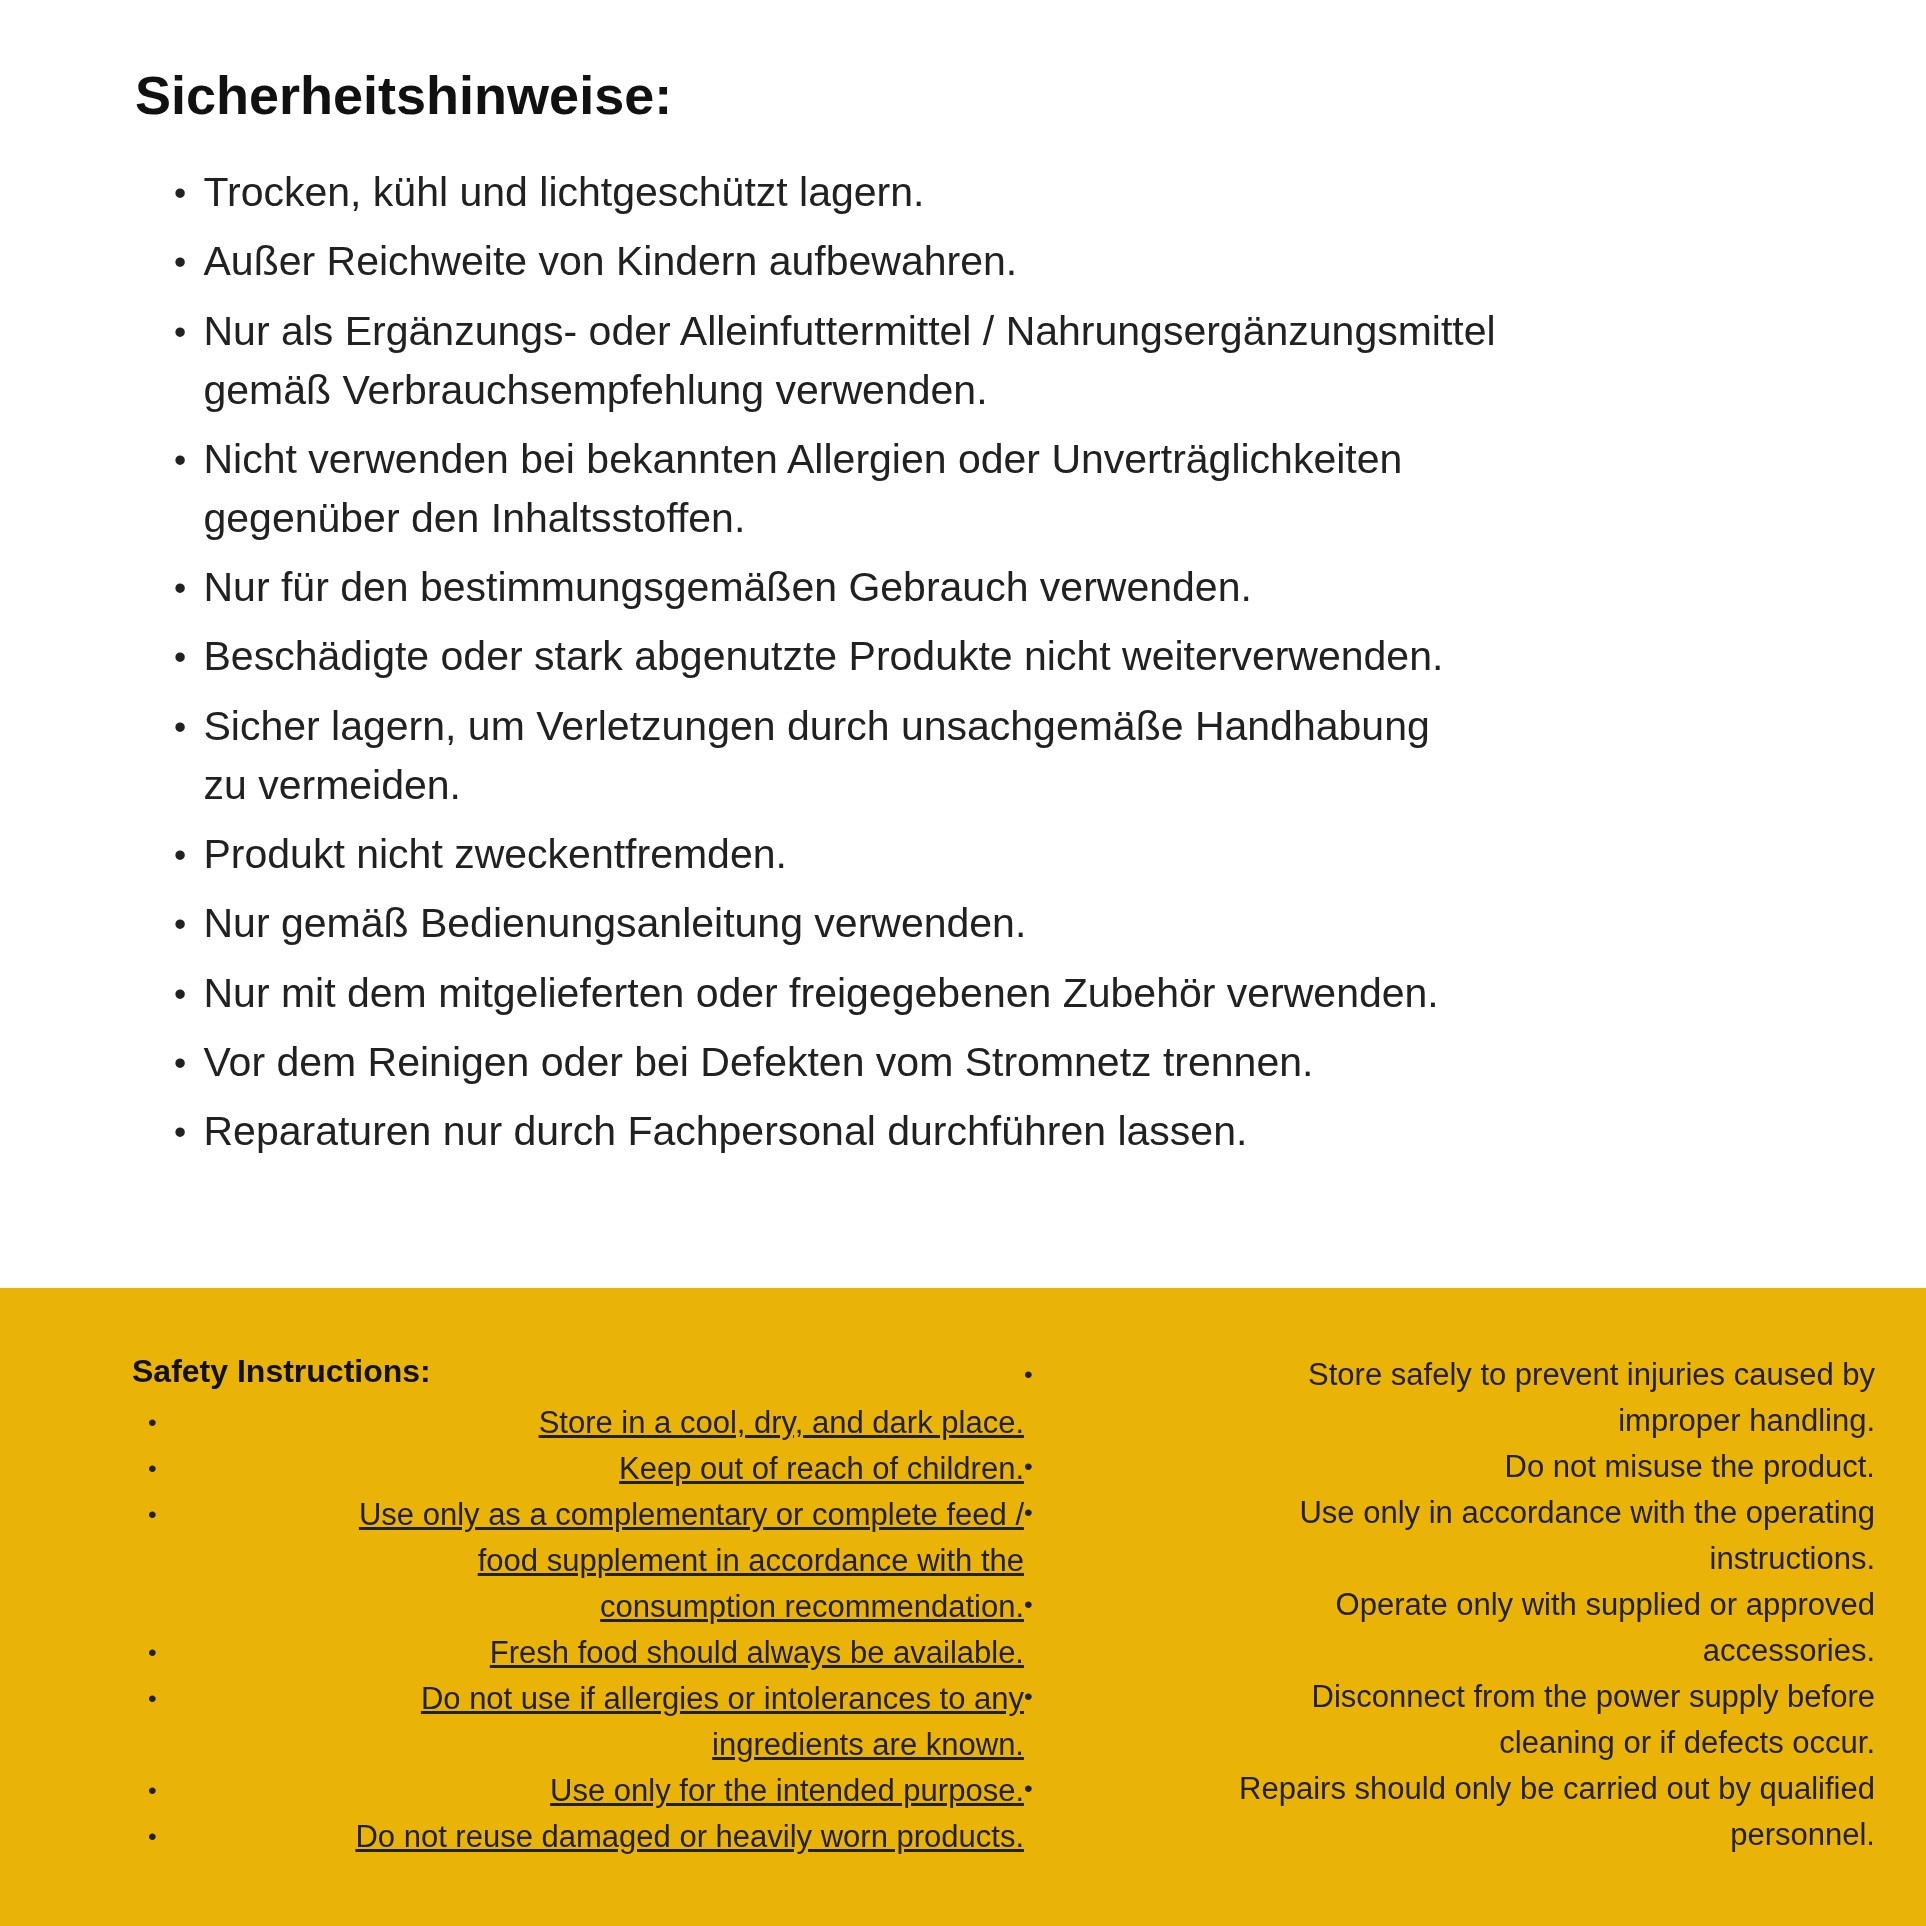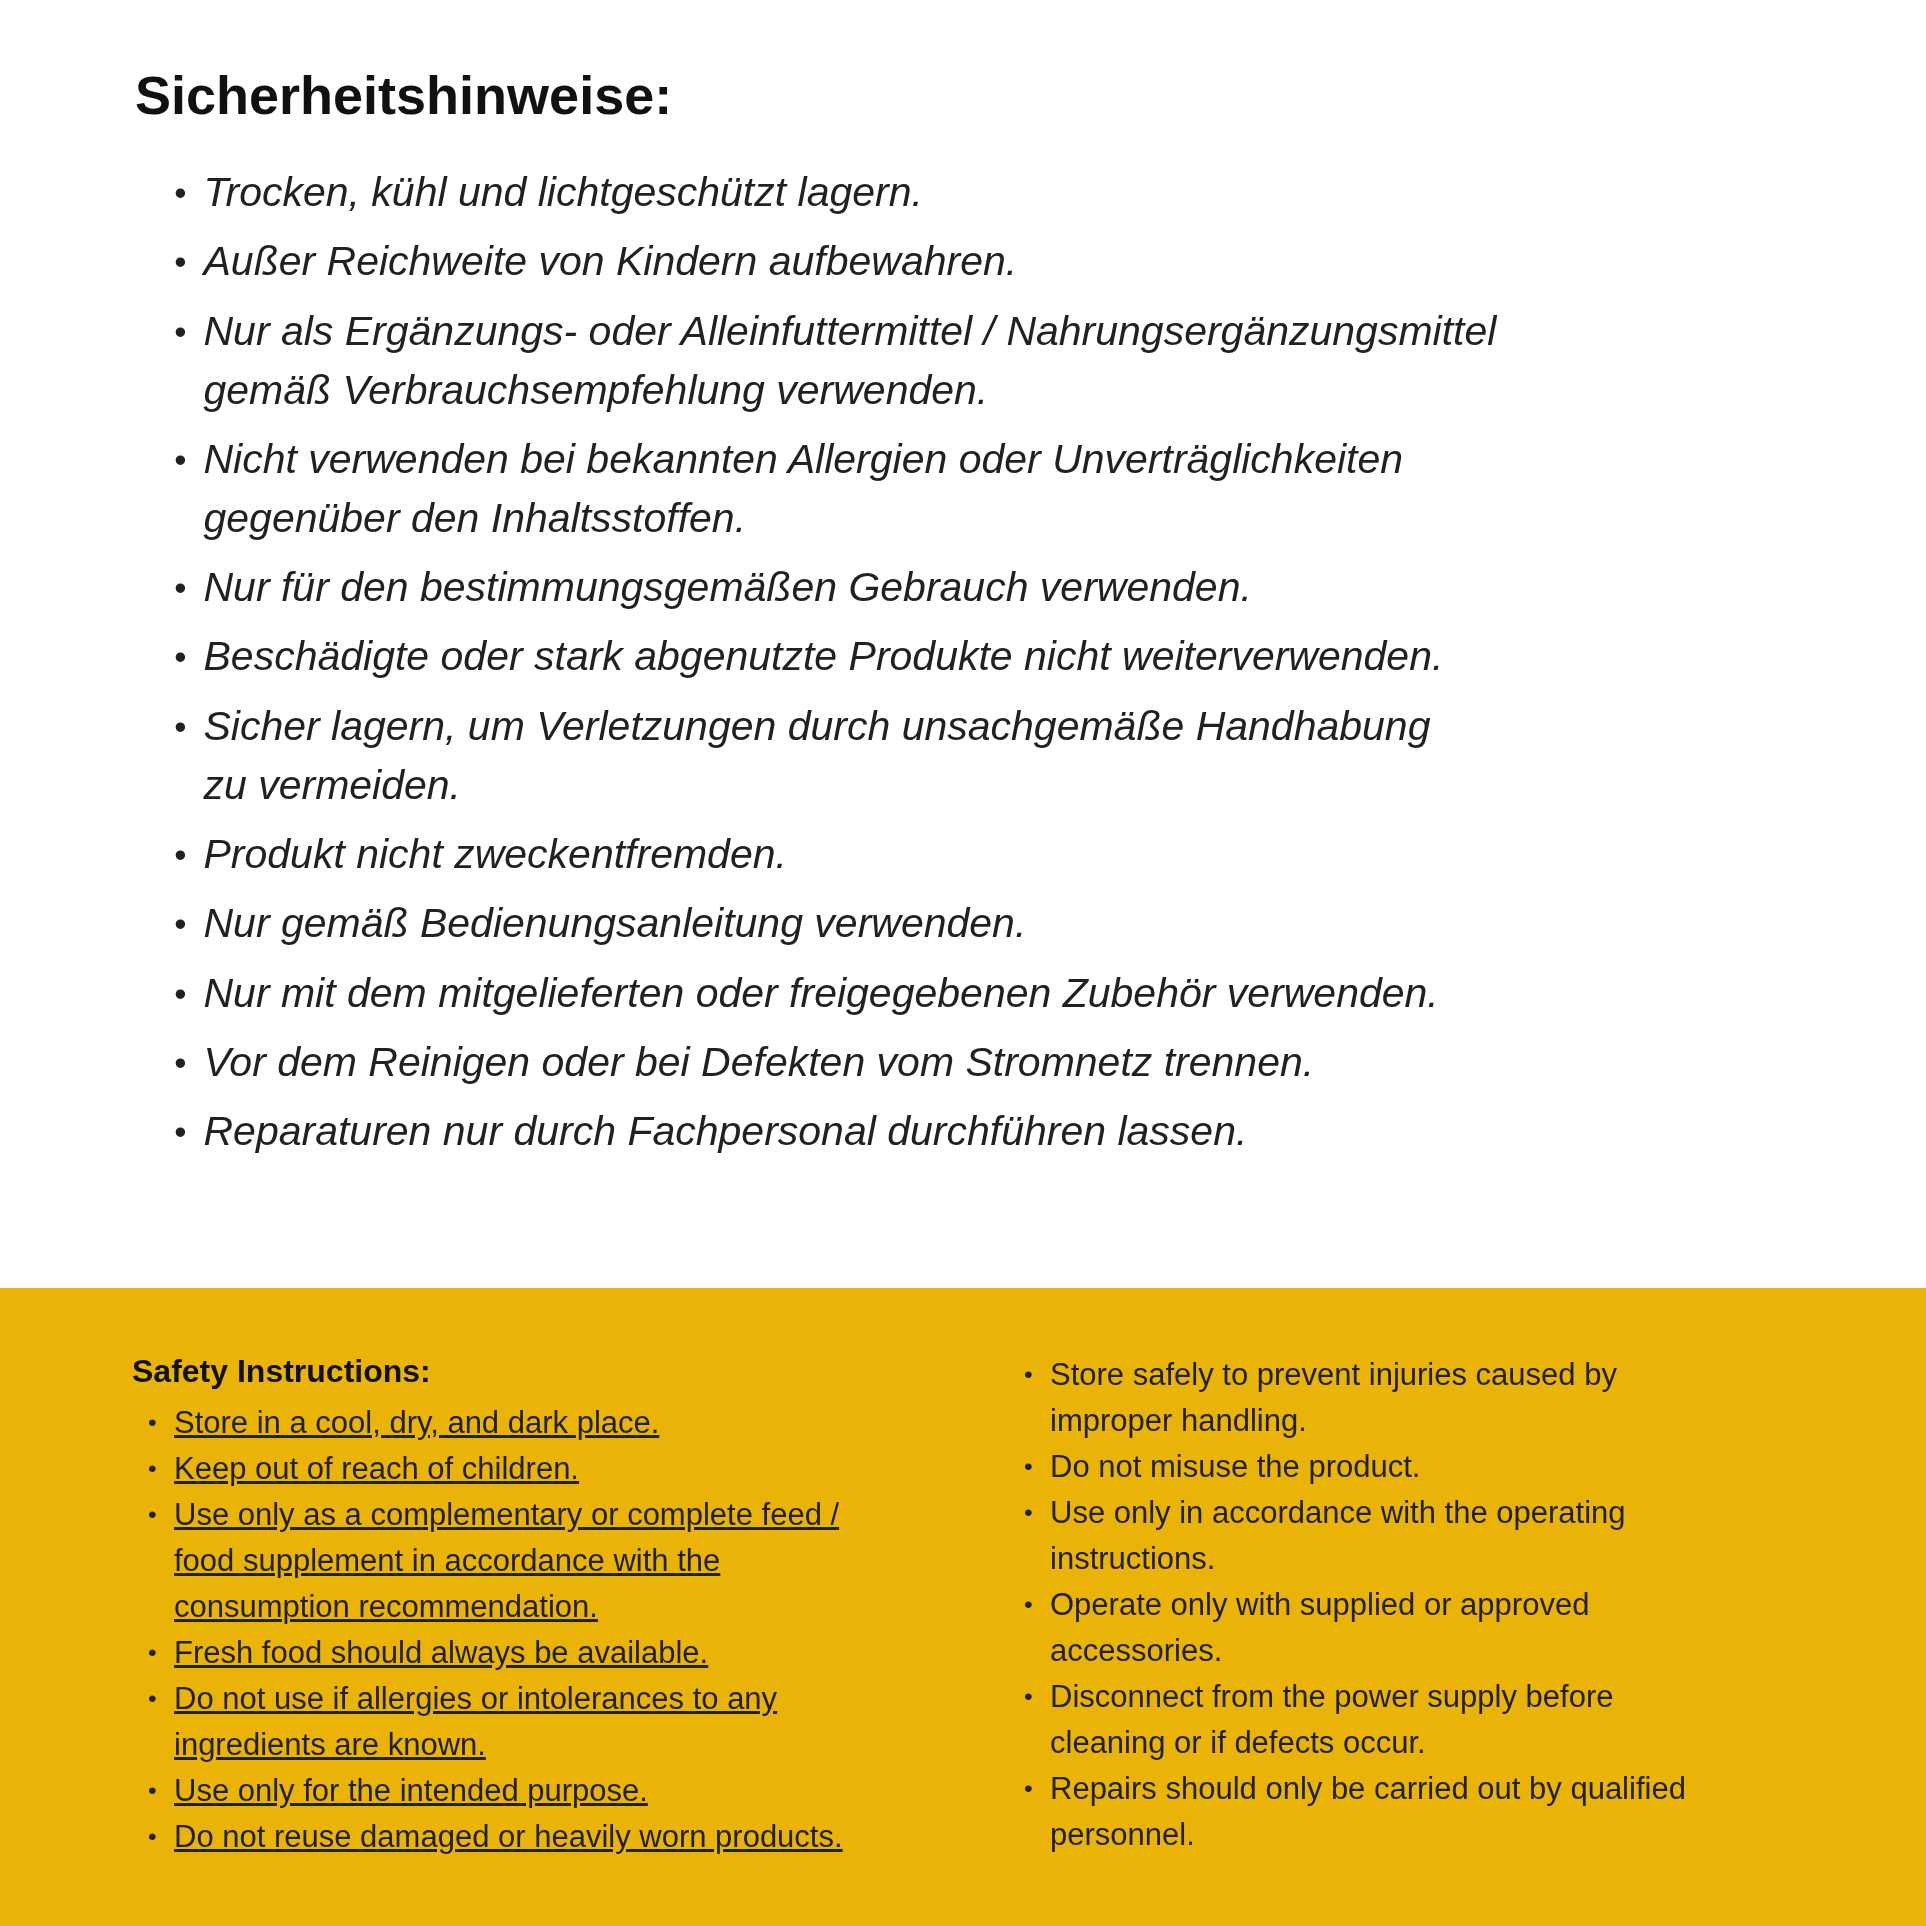--- a/index.html
+++ b/index.html
@@ -36,21 +36,20 @@
     margin: 0;
     padding: 0 0 0 39px;
     font-size: 41px;
     line-height: 59px;
   }
   .de-list li {
     position: relative;
     padding-left: 29.5px;
     margin-bottom: 10.3px;
     white-space: pre-line;
-    font-style: italic;
   }
   .de-list li::before {
     content: "\2022";
     position: absolute;
     left: 0;
     top: 0;
     font-size: 0.85em;
   }
 
   
@@ -77,20 +76,21 @@
     font-weight: bold;
     margin: 0 0 9px 0;
     line-height: 39px;
   }
   .en-list {
     list-style: none;
     margin: 0;
     padding: 0;
     font-size: 31px;
     line-height: 46px;
+    text-align: right;
   }
   .en-col-left .en-list {
     padding-left: 16px;
     text-decoration: underline;
   }
   .en-list li {
     position: relative;
     padding-left: 26px;
     white-space: pre-line;
   }

